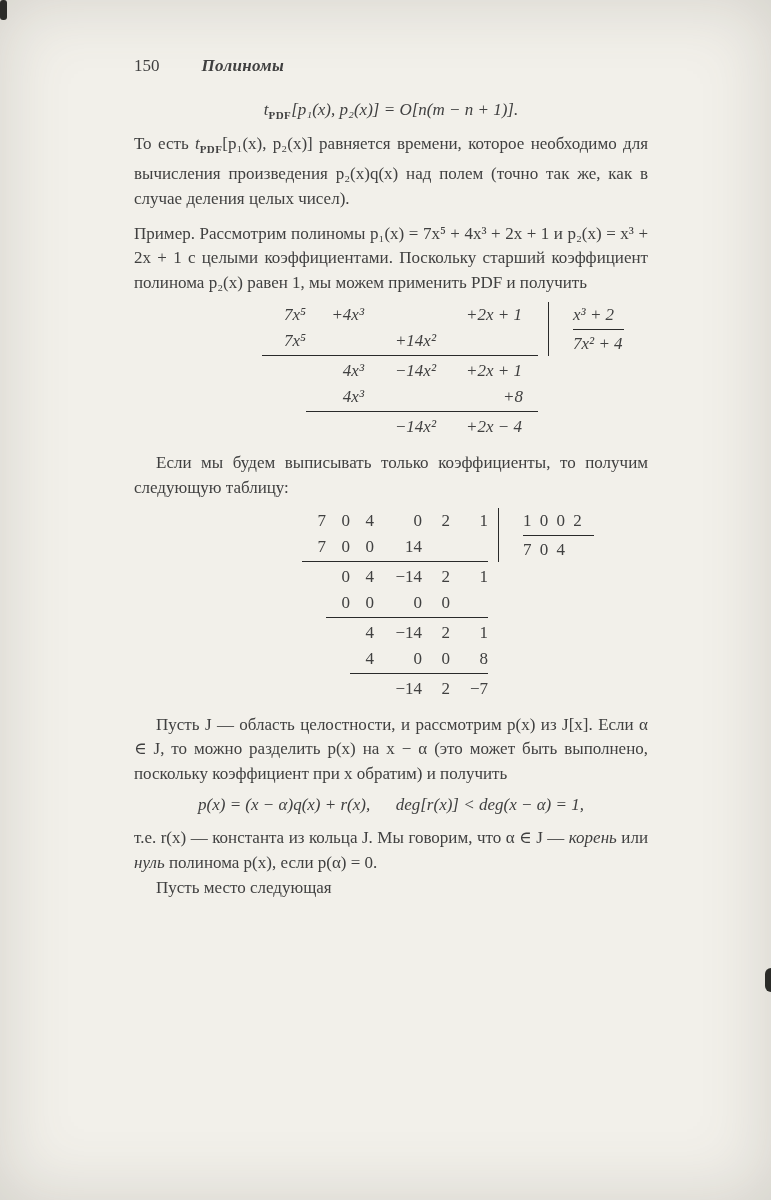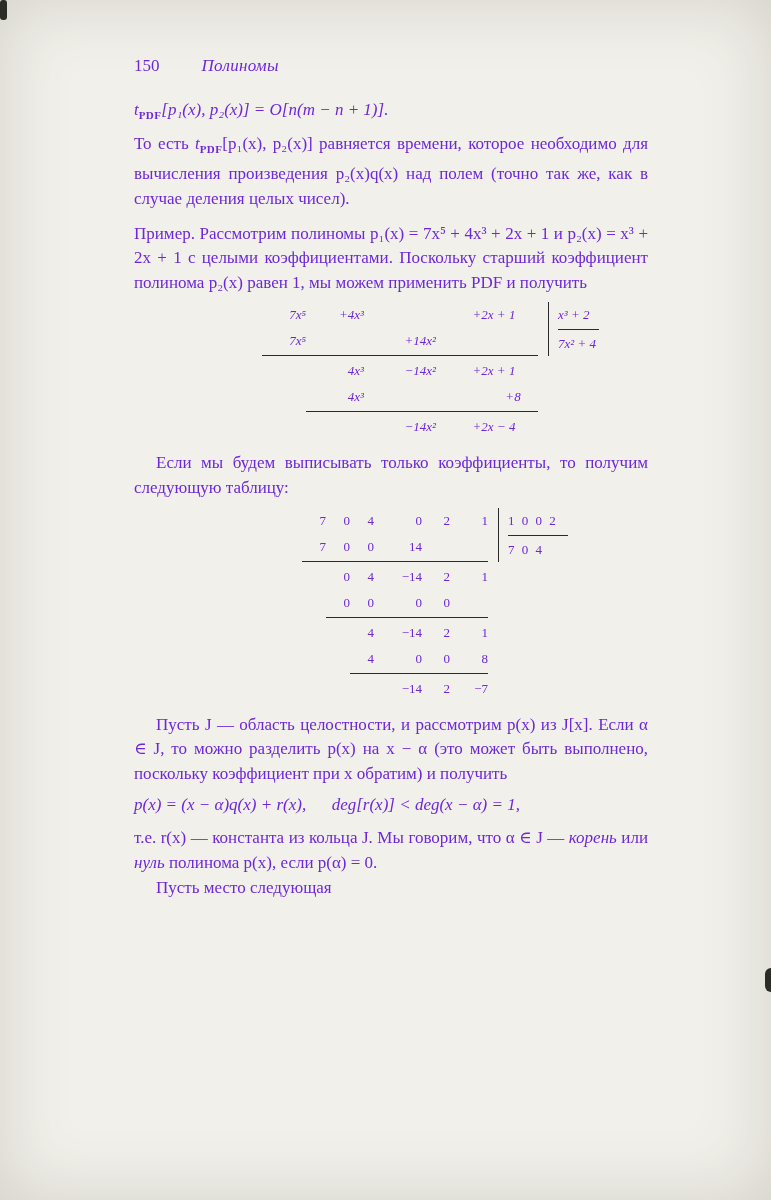--- a/index.html
+++ b/index.html
@@ -3,56 +3,56 @@
 <meta charset="utf-8">
 <style>
   html,body{margin:0;padding:0}
   body{
     width:771px;height:1200px;
     background:#d9d6cf;
     font-family:"Liberation Serif","DejaVu Serif",serif;
   }
   .page{
     position:relative;width:771px;height:1200px;
-    background:#f2f0ea;color:#6d28d9;overflow:hidden;
+    background:#f2f0ea;color:#404040;overflow:hidden;
     box-shadow:inset 0 0 70px rgba(92,86,74,.20);
   }
   .content{position:absolute;left:134px;top:56px;width:514px}
 
   .running-head{display:flex;align-items:baseline;font-size:17px;margin-bottom:24px}
   .pagenum{margin-right:42px}
-  .chapter{font-style:italic;font-weight:400;letter-spacing:.3px}
+  .chapter{font-style:italic;font-weight:700;letter-spacing:.3px}
 
   .para{font-size:17px;line-height:24.6px;text-align:justify}
   .indent{text-indent:22px}
   .mt6{margin-top:6px}
   .mt10{margin-top:10px}
   .bold{font-weight:normal}
   .it{font-style:italic}
 
-  .formula{font-size:17px;font-style:italic;text-align:left;margin:9px 0 11px}
+  .formula{font-size:17px;font-style:italic;text-align:center;margin:9px 0 11px}
   sub.sc{font-weight:bold;font-style:normal;font-size:11px;letter-spacing:.4px}
 
   
-  .longdiv{display:flex;align-items:flex-start;font-size:13px;margin:7px 0 11px}
+  .longdiv{display:flex;align-items:flex-start;font-size:17px;margin:7px 0 11px}
   .div-sym{margin-left:128px;font-style:italic}
   .div-num{margin-left:168px}
   .ld-row{display:grid;height:26px;line-height:26px}
   .div-sym .ld-row{grid-template-columns:44px 58px 72px 102px}
   .div-num .ld-row{grid-template-columns:24px 24px 24px 48px 28px 38px}
   .lc{text-align:right;white-space:nowrap}
   .div-sym .lc.last{text-align:center;padding-left:14px}
   .div-sym .lc.c8{padding-left:52px}
   .rule{border-top:1.6px solid #2a2a2a;height:0;margin:1px 0 2px}
   .div-sym .r1{width:276px}
   .div-sym .r2{margin-left:44px;width:232px}
   .div-num .r1{width:186px}
   .div-num .r2{margin-left:24px;width:162px}
   .div-num .r3{margin-left:48px;width:138px}
-  .ld-right{border-left:1.7px solid #2a2a2a;margin-left:10px;padding-left:9px;white-space:nowrap}
+  .ld-right{border-left:1.7px solid #2a2a2a;margin-left:10px;padding-left:24px;white-space:nowrap}
   .ld-right .top{height:27px;line-height:26px;border-bottom:1.6px solid #2a2a2a;padding-right:10px}
   .ld-right .bot{height:26px;line-height:28px}
   .div-num .ld-right{letter-spacing:2px}
 
   
   .artifact{position:absolute;background:#2b2b28;border-radius:3px}
   .a-topleft{left:0;top:0;width:7px;height:20px}
   .a-right{right:0;top:968px;width:6px;height:24px;border-radius:6px 0 0 6px}
 </style>
 </head>

